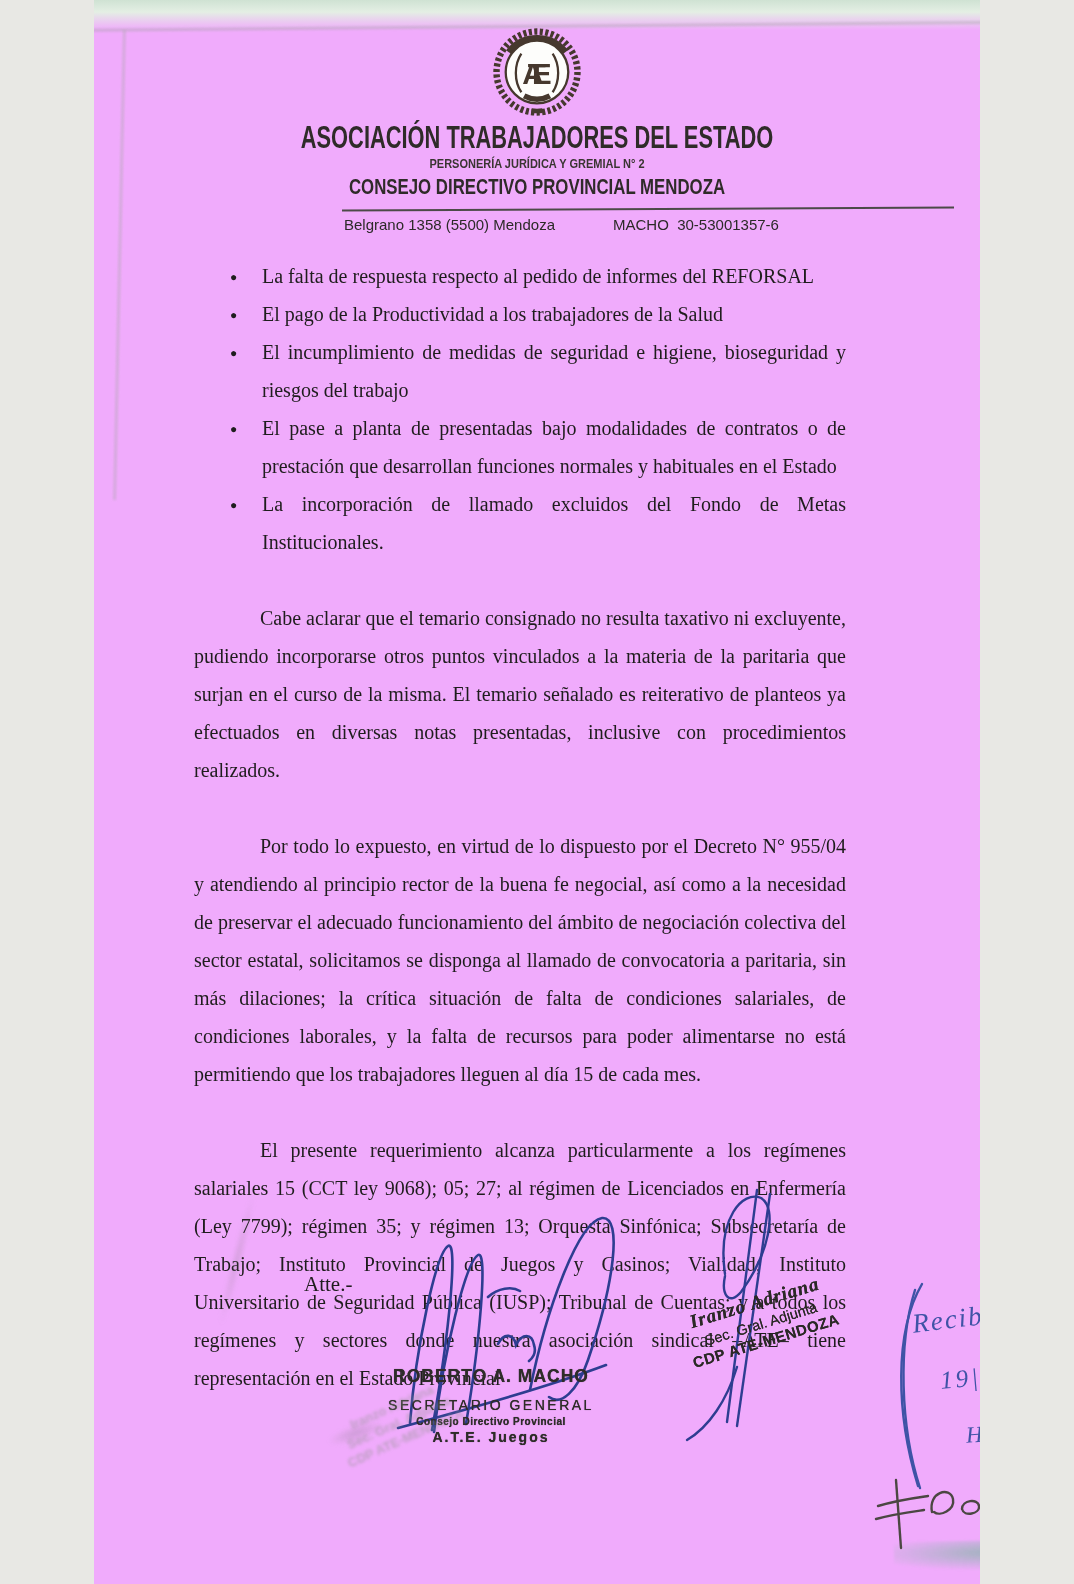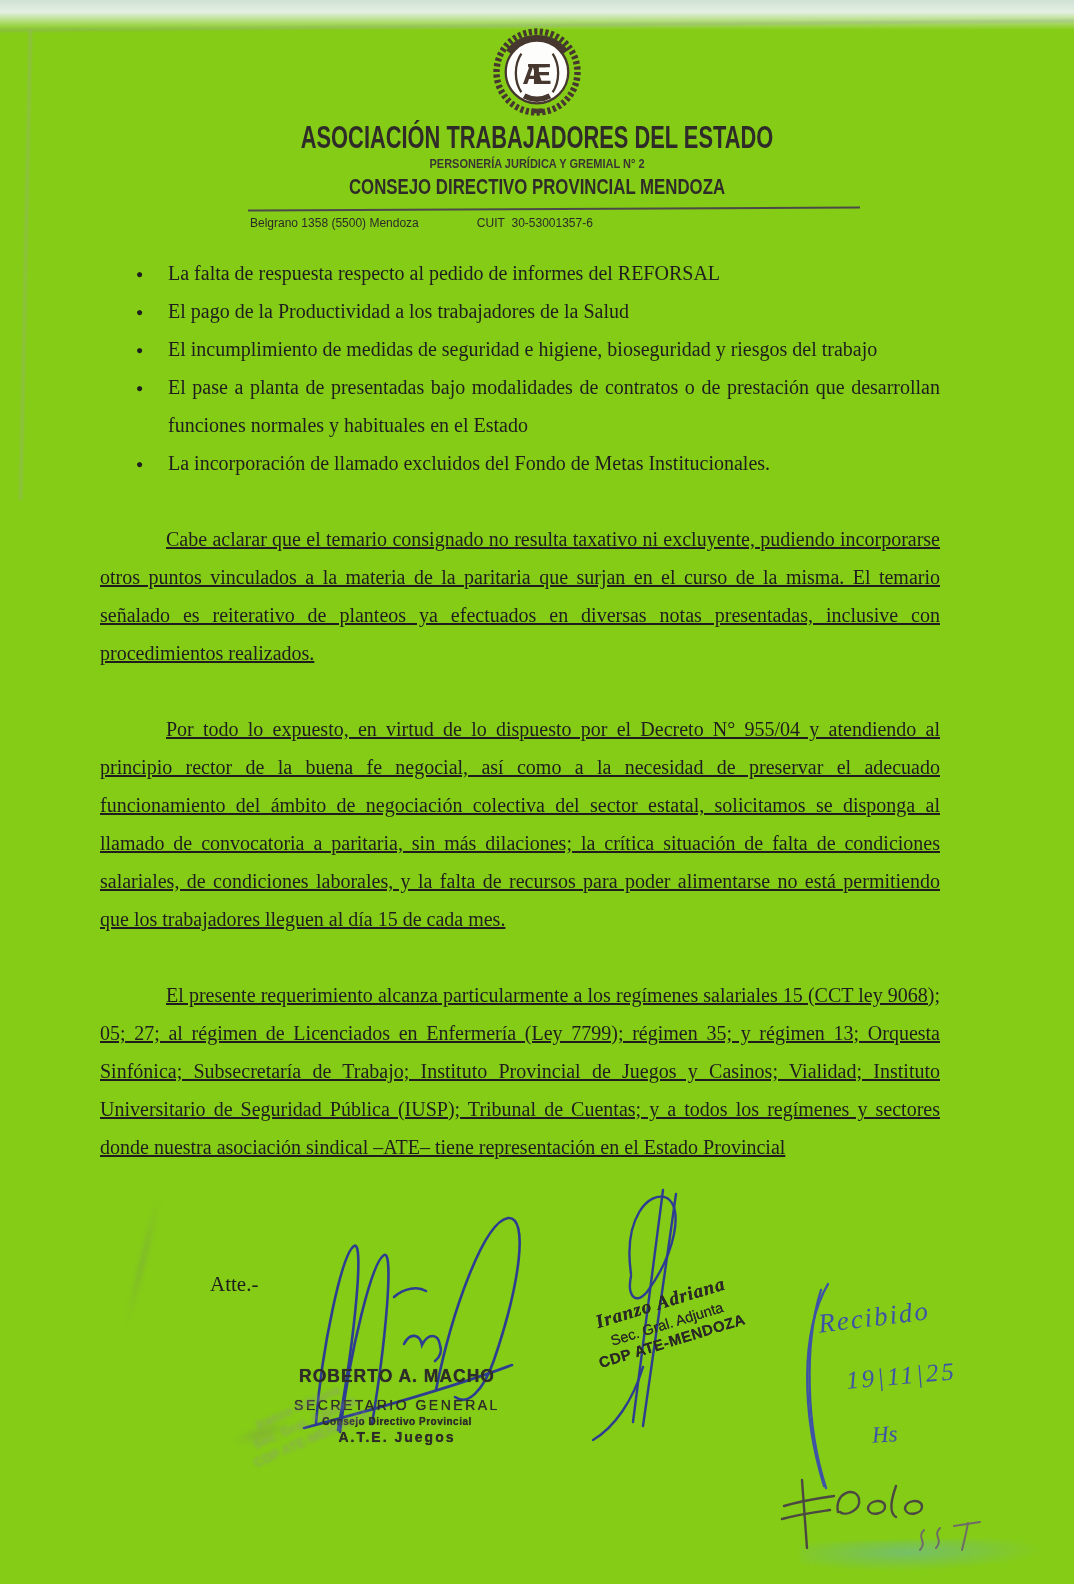--- a/index.html
+++ b/index.html
@@ -1,18 +1,18 @@
 <!DOCTYPE html>
 <html><head>
 <meta charset="utf-8">
 <style>
   html,body{margin:0;padding:0;background:#e8e8e4;}
   .page{
-    position:relative;width:1074px;height:1584px;margin:0 auto;
-    background:#84cc16;overflow:hidden;
+    position:relative;width:886px;height:1584px;margin:0 auto;
+    background:#f0abfc;overflow:hidden;
     font-family:"Liberation Serif", serif;color:#1f1d1d;
   }
   
   .scan-top{position:absolute;top:0;left:0;width:1074px;height:30px;
     background:linear-gradient(to bottom, #cfe2d3 0%, #e4efe4 40%, rgba(255,255,255,0) 100%);}
   .scan-top-edge{position:absolute;top:24px;left:-10px;width:1100px;height:3px;
     background:rgba(150,160,150,.35);transform:rotate(-0.5deg);filter:blur(1px);}
   .scan-left-edge{position:absolute;top:30px;left:24px;width:3px;height:470px;
     background:rgba(160,165,158,.35);transform:rotate(1.2deg);filter:blur(1.2px);}
   .crease1{position:absolute;left:138px;top:1190px;width:10px;height:140px;border-radius:50%;
@@ -28,28 +28,28 @@
     font-family:"Liberation Sans", sans-serif;color:#35302d;}
   .logo{width:92px;height:92px;display:block;margin:0 auto;}
   .org-name{font-size:28px;font-weight:bold;letter-spacing:0px;margin-top:4px;
     transform:scaleX(0.78) scaleY(1.12);transform-origin:center;white-space:nowrap;color:#2f2b29;}
   .org-sub{font-size:12.5px;font-weight:bold;margin-top:3px;
     transform:scaleX(0.88);transform-origin:center;white-space:nowrap;color:#3a3532;}
   .org-council{font-size:20.5px;font-weight:bold;margin-top:3px;
     transform:scaleX(0.82) scaleY(1.1);transform-origin:center;white-space:nowrap;color:#2f2b29;}
   .rule{width:612px;height:2px;background:#4c4a48;margin:10px 0 0 248px;transform:rotate(-0.3deg);}
   .address-row{margin:6px 0 0 250px;display:flex;gap:58px;
-    font-family:"Liberation Sans", sans-serif;font-size:12px;color:#2c2a28;text-align:left;}
+    font-family:"Liberation Sans", sans-serif;font-size:15px;color:#2c2a28;text-align:left;}
 
   
   .body-text{padding:24px 134px 0 100px;font-size:20px;line-height:38px;text-align:justify;}
   ul.points{list-style:none;margin:0;padding:0;}
   ul.points li{position:relative;padding-left:68px;margin:0;}
   ul.points li::before{content:"●";position:absolute;left:36px;top:1px;font-size:12px;}
-  .para{margin:38px 0 0 0;text-indent:66px;text-decoration:underline;}
+  .para{margin:38px 0 0 0;text-indent:66px;}
 
   
   .sig-zone{position:absolute;left:0;top:1150px;width:1074px;height:434px;}
   .atte{position:absolute;left:210px;top:122px;font-size:21px;}
   .sig-svg{position:absolute;}
   .stamp-general{position:absolute;left:272px;top:216px;width:250px;text-align:center;
     font-family:"Liberation Sans", sans-serif;color:#2e2c29;line-height:1.2;
     text-shadow:0 0 0.7px #2e2c29;}
   .stamp-general .s-name{font-size:17.5px;font-weight:bold;letter-spacing:1px;}
   .stamp-general .s-title{font-size:14px;letter-spacing:2.5px;margin-top:10px;}
@@ -93,21 +93,21 @@
       <path d="M44,92 A46,46 0 0,0 56,92" fill="none" stroke="#46382e" stroke-width="5"></path>
       <text x="50" y="63" text-anchor="middle" font-family="Liberation Sans, sans-serif" font-size="32" font-weight="bold" fill="#46382e" transform="scale(1,1)" textLength="32">ATE</text>
     </svg>
     <div class="org-name">ASOCIACIÓN TRABAJADORES DEL ESTADO</div>
     <div class="org-sub">PERSONERÍA JURÍDICA Y GREMIAL N° 2</div>
     <div class="org-council">CONSEJO DIRECTIVO PROVINCIAL MENDOZA</div>
     <div class="rule"></div>
     <div class="address-row">
       <span>Belgrano 1358 (5500) Mendoza</span>
       <span>
-        <span>CUIT</span>&nbsp;&nbsp;<span>30-53001357-6</span>
+        <span>MACHO</span>&nbsp;&nbsp;<span>30-53001357-6</span>
       </span>
     </div>
   </div>
 
   <div class="body-text">
     <ul class="points">
       <li>La falta de respuesta respecto al pedido de informes del REFORSAL</li>
       <li>El pago de la Productividad a los trabajadores de la Salud</li>
       <li>El incumplimiento de medidas de seguridad e higiene, bioseguridad y riesgos del trabajo</li>
       <li>El pase a planta de presentadas bajo modalidades de contratos o de prestación que desarrollan funciones normales y habituales en el Estado</li>

